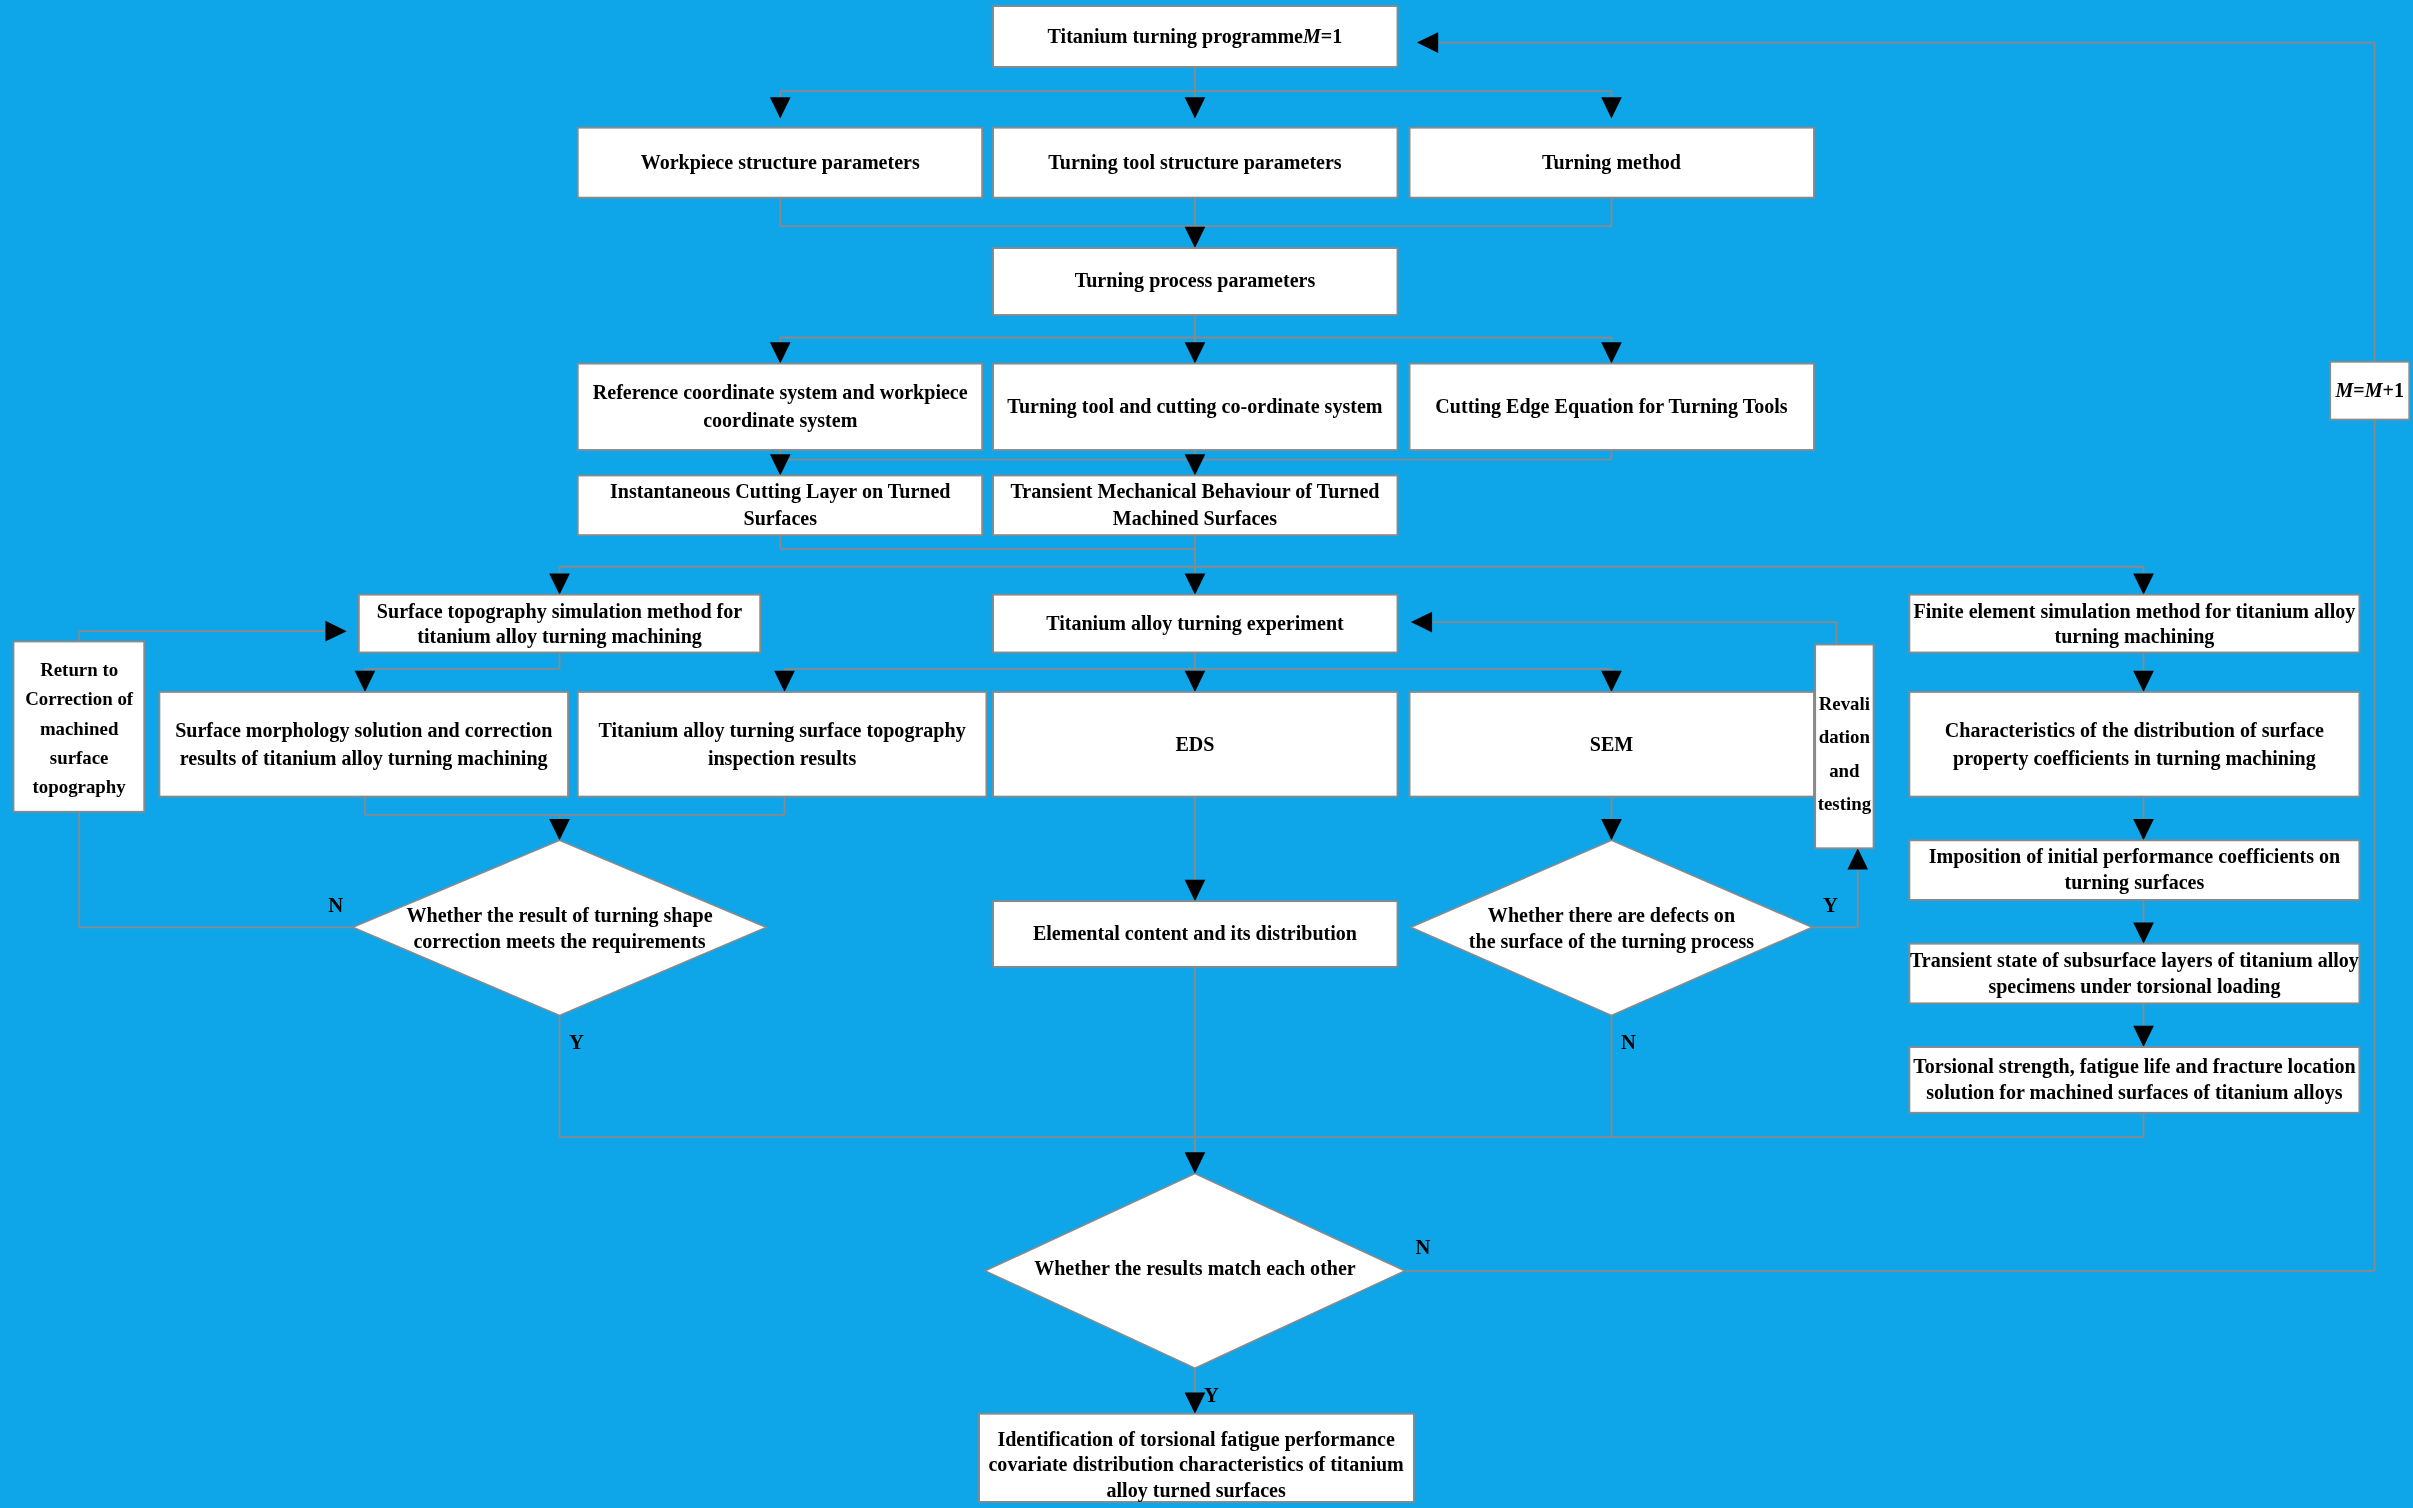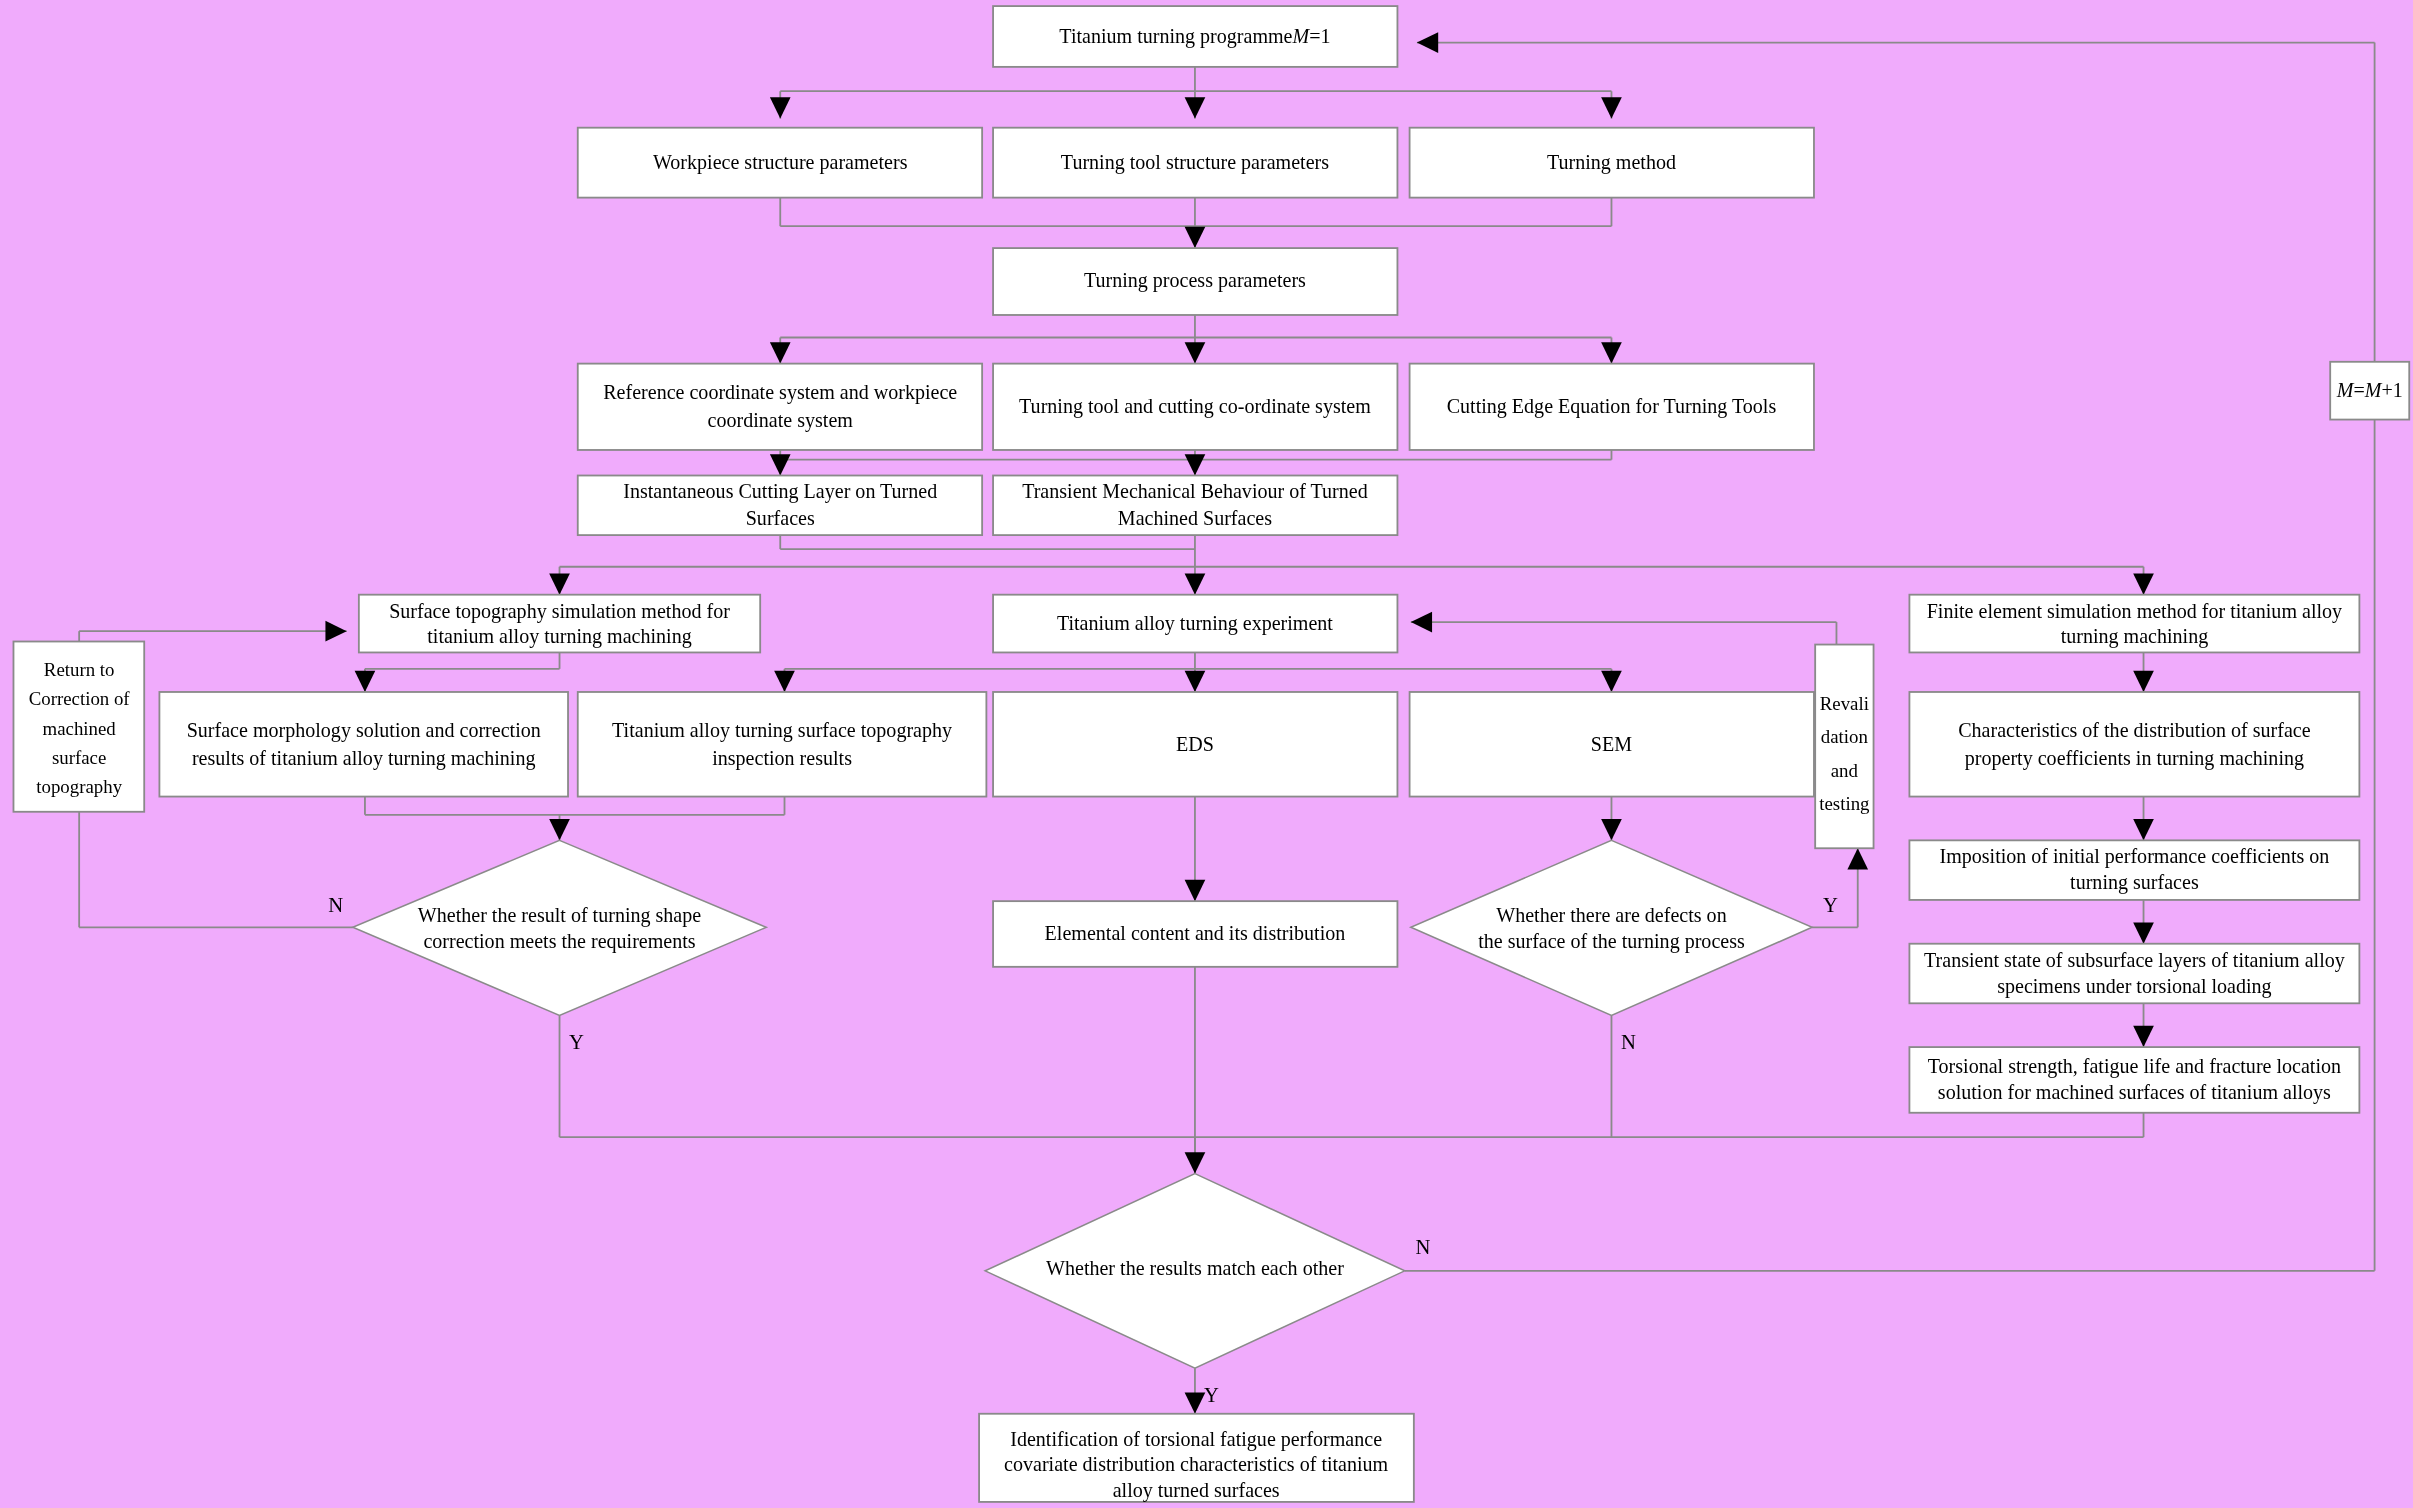--- a/index.html
+++ b/index.html
@@ -4,22 +4,23 @@
 <style>
   html, body {
     margin: 0;
     padding: 0;
     background: #ffffff;
   }
   #canvas-wrap {
     position: relative;
     width: 2413px;
     height: 1508px;
-    background: #f0abfc;
+    background: #0ea5e9;
     font-family: "Liberation Serif", "DejaVu Serif", serif;
+    font-weight: bold;
   }
   svg#flow {
     position: absolute;
     top: 0; left: 0;
     width: 2413px;
     height: 1508px;
   }
   .boxrect {
     fill: #ffffff;
     stroke: #8a8a8a;

